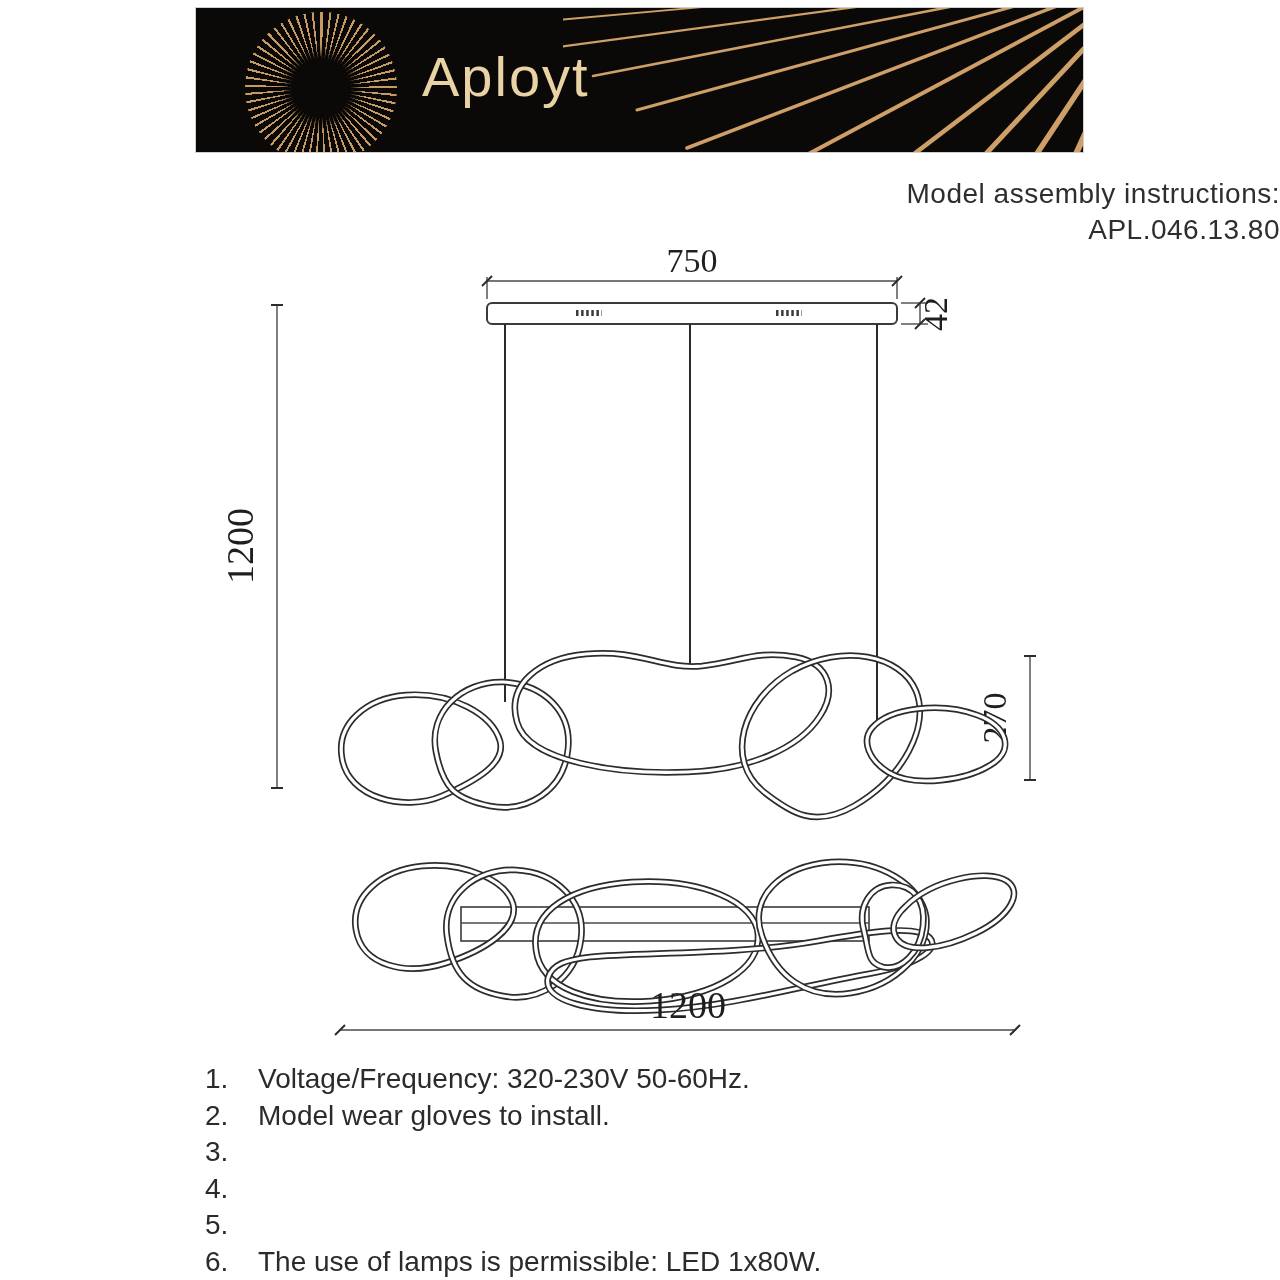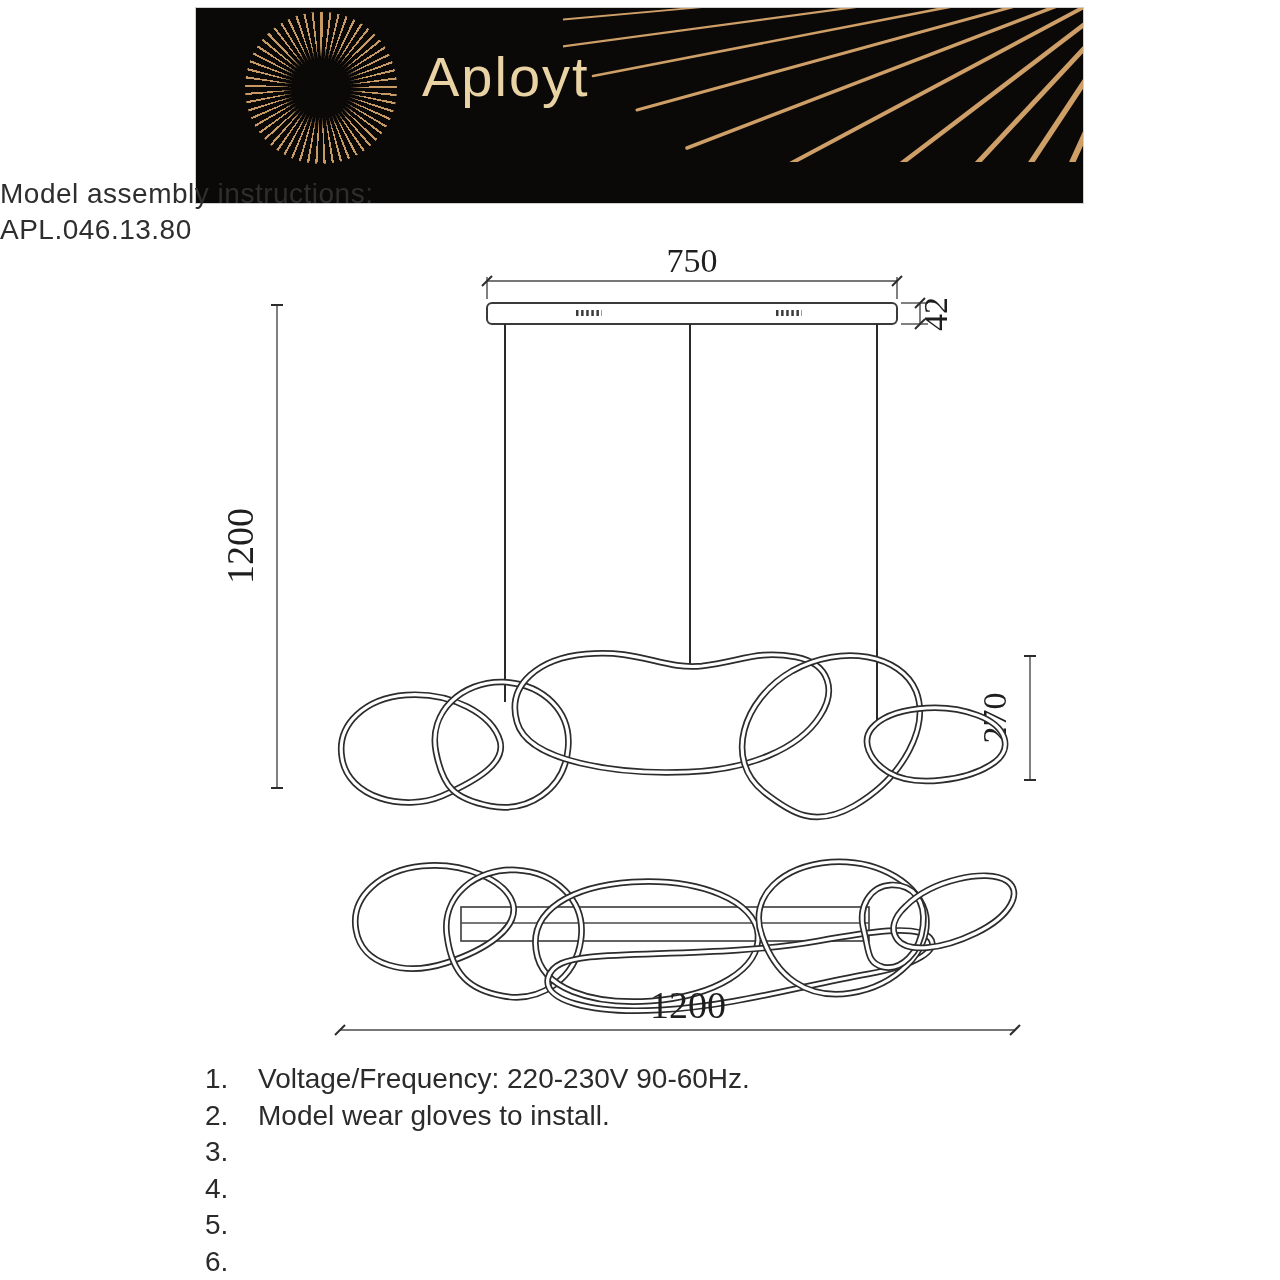--- a/index.html
+++ b/index.html
@@ -2,40 +2,40 @@
 <html><head>
 <meta charset="utf-8">
 <style>
   html,body{margin:0;padding:0;}
   body{
     width:1280px;height:1280px;position:relative;background:#ffffff;
     font-family:"Liberation Sans", sans-serif;overflow:hidden;
   }
   
   .banner{
-    position:absolute;left:196px;top:8px;width:887px;height:195px;
+    position:absolute;left:196px;top:8px;width:887px;height:144px;
     background:#0b0908;overflow:hidden;outline:1px solid #cfcfcf;
   }
   .sunburst{
     position:absolute;left:49px;top:4px;width:152px;height:152px;border-radius:50%;
     background:repeating-conic-gradient(#c79a63 0deg 1.7deg, rgba(11,9,8,0) 1.7deg 6.3deg);
   }
   .sunburst-core{
     position:absolute;left:46px;top:46px;width:60px;height:60px;border-radius:50%;
     background:#0b0908;box-shadow:0 0 10px 6px #0b0908;
   }
   .brand-name{
     position:absolute;left:226px;top:36px;
     font-size:56px;color:#e9d2a4;letter-spacing:2px;font-weight:400;
     font-family:"Liberation Sans", sans-serif;
   }
   .banner-rays{position:absolute;right:0;top:0;width:520px;height:154px;}
   
   .title-block{
-    position:absolute;left:0;top:176px;width:1280px;text-align:left;
+    position:absolute;left:0;top:176px;width:1280px;text-align:right;
     color:#2e2e2e;font-size:28px;line-height:36px;letter-spacing:0.5px;
   }
   
   .drawing{position:absolute;left:0;top:0;width:1280px;height:1280px;}
   .thin{stroke:#4a4a4a;stroke-width:1.4;fill:none;}
   .tick{stroke:#2c2c2c;stroke-width:2;fill:none;}
   .cable{stroke:#2a2a2a;stroke-width:2;fill:none;}
   .barline{stroke:#3a3a3a;stroke-width:2;fill:#ffffff;}
   .vent{stroke:#3c3c3c;stroke-width:6;stroke-dasharray:2.5 2.6;fill:none;}
   .ring-o{fill:none;stroke:#2c2c2c;stroke-width:6.6;stroke-linejoin:round;}
@@ -188,21 +188,21 @@
       <line class="tick" x1="1010" y1="1035" x2="1020" y2="1025"></line>
       <text class="dim dim-38" x="688" y="1018">1200</text>
     </g>
   </g>
 </svg>
 
 <div class="instructions">
   <div class="instr-row">
     <span class="instr-num">1.</span>
       <span class="instr-gap"></span>
-    <span class="instr-text">Voltage/Frequency: 220-230V 90-60Hz.</span>
+    <span class="instr-text">Voltage/Frequency: 320-230V 50-60Hz.</span>
   </div>
   <div class="instr-row">
     <span class="instr-num">2.</span>
       <span class="instr-gap"></span>
     <span class="instr-text">Model wear gloves to install.</span>
   </div>
   <div class="instr-row">
     <span class="instr-num">3.</span>
       <span class="instr-gap"></span>
   </div>
@@ -210,14 +210,15 @@
     <span class="instr-num">4.</span>
       <span class="instr-gap"></span>
   </div>
   <div class="instr-row">
     <span class="instr-num">5.</span>
       <span class="instr-gap"></span>
   </div>
   <div class="instr-row">
     <span class="instr-num">6.</span>
       <span class="instr-gap"></span>
+    <span class="instr-text">The use of lamps is permissible: LED 1x80W.</span>
   </div>
 </div>
 
 </body></html>

